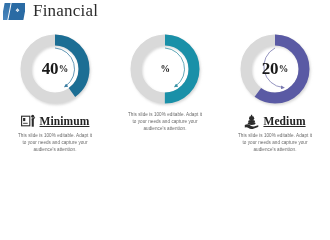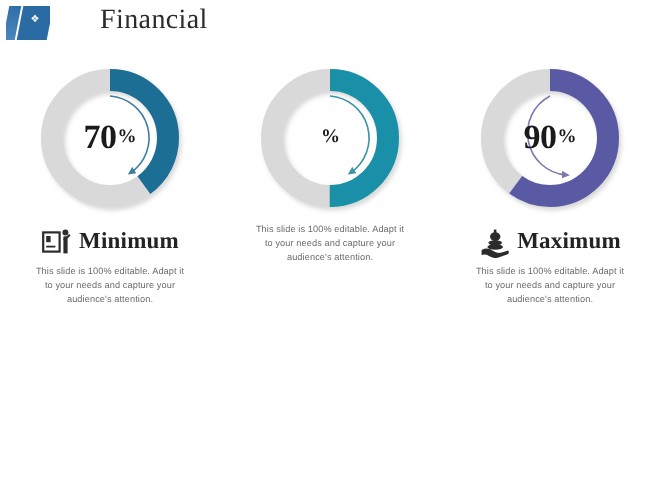--- a/index.html
+++ b/index.html
@@ -49,24 +49,24 @@
     left: 10px; top: 4px;
     width: 9px; height: 7px;
     color: #ffffff;
     font-size: 5px;
     line-height: 7px;
     text-align: center;
     font-family: "Liberation Sans", sans-serif;
   }
   #page-title {
     font-family: "Liberation Serif", serif;
-    font-size: 14px;
+    font-size: 17px;
     color: #2b2b2b;
     letter-spacing: 0.2px;
-    margin-left: 25px;
+    margin-left: 8px;
     white-space: nowrap;
   }
 
   
   #columns {
     position: absolute;
     left: 0; top: 26px;
     width: 330px; height: 155px;
     display: flex;
   }
@@ -122,20 +122,21 @@
     flex: 0 0 auto;
   }
   .label-icon svg { display: block; }
   .label-text {
     font-family: "Liberation Serif", serif;
     font-weight: bold;
     font-size: 11.5px;
     color: #232323;
     white-space: nowrap;
     letter-spacing: 0.1px;
+    text-decoration: underline;
   }
 
   
   .body-text {
     width: 76px;
     margin-top: 2px;
     text-align: center;
     font-family: "Liberation Sans", sans-serif;
     font-size: 4.6px;
     line-height: 7.2px;
@@ -173,21 +174,21 @@
 
           <g filter="url(#sh1)">
             <circle cx="40" cy="40" r="29" fill="none" stroke="#d9d9d9" stroke-width="11"></circle>
           </g>
 
           <circle cx="40" cy="40" r="29" fill="none" stroke="#1c6e94" stroke-width="11" stroke-dasharray="72.88 109.32" stroke-dashoffset="0" transform="rotate(-90 40 40)" stroke-linecap="butt"></circle>
 
           <path d="M 40 19 A 21 21 0 0 1 50.5 57.2" fill="none" stroke="#3d7fa3" stroke-width="0.8" marker-end="url(#ah1)"></path>
         </svg>
         <div class="value">
-          <span class="num">70</span>
+          <span class="num">40</span>
           <span class="pct">%</span>
         </div>
       </div>
 
       <div class="label-row">
         <span class="label-icon">
           <svg width="15" height="15" viewBox="0 0 15 15" aria-hidden="true">
             <rect x="0.6" y="2.2" width="8.2" height="9.6" fill="none" stroke="#2b2b2b" stroke-width="1.1"></rect>
             <rect x="2.1" y="4.0" width="2.2" height="3.1" fill="#2b2b2b"></rect>
             <path d="M2.1 9.3 h4.6" stroke="#2b2b2b" stroke-width="0.9"></path>
@@ -241,37 +242,37 @@
             </marker>
           </defs>
           <g filter="url(#sh3)">
             <circle cx="40" cy="40" r="29" fill="none" stroke="#d9d9d9" stroke-width="11"></circle>
           </g>
 
           <circle cx="40" cy="40" r="29" fill="none" stroke="#5a5aa4" stroke-width="11" stroke-dasharray="109.3 72.9" stroke-dashoffset="0" transform="rotate(-90 40 40)" stroke-linecap="butt"></circle>
           <path d="M 40 19 A 21 21 0 0 0 48.0 58.5" fill="none" stroke="#7a7ab0" stroke-width="0.8" marker-end="url(#ah3)"></path>
         </svg>
         <div class="value">
-          <span class="num">90</span>
+          <span class="num">20</span>
           <span class="pct">%</span>
         </div>
       </div>
 
       <div class="label-row">
         <span class="label-icon">
           <svg width="15" height="15" viewBox="0 0 15 15" aria-hidden="true">
             <rect x="6.9" y="0.8" width="1.3" height="2.0" fill="#2b2b2b"></rect>
             <ellipse cx="7.6" cy="4.3" rx="2.6" ry="2.2" fill="#2b2b2b"></ellipse>
             <ellipse cx="7.6" cy="7.4" rx="3.4" ry="1.3" fill="#2b2b2b"></ellipse>
             <ellipse cx="7.6" cy="9.5" rx="3.9" ry="1.4" fill="#2b2b2b"></ellipse>
             <path d="M0.8 11.0 q3.0 -1.6 5.6 0.4 q2.0 1.5 4.4 0.9 l3.3 -1.0
                      q0.9 1.3 -0.6 2.0 l-4.2 1.5 q-2.6 0.7 -4.8 -0.8
                      q-1.6 -1.1 -3.7 -0.5 z" fill="#2b2b2b"></path>
           </svg>
         </span>
-        <span class="label-text">Maximum</span>
+        <span class="label-text">Medium</span>
       </div>
 
       <div class="body-text">This slide is 100% editable. Adapt it to your needs and capture your audience's attention.</div>
     </div>
 
   </div>
 </div>
 
 </body></html>

